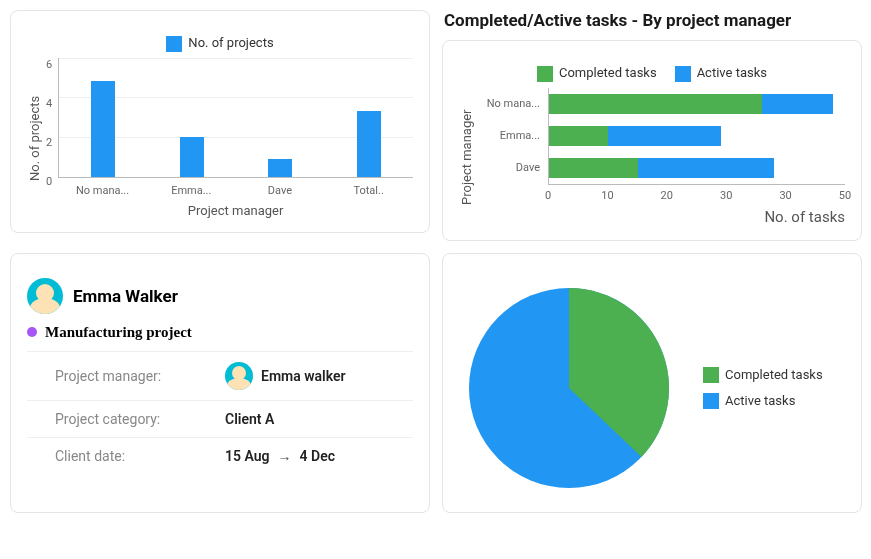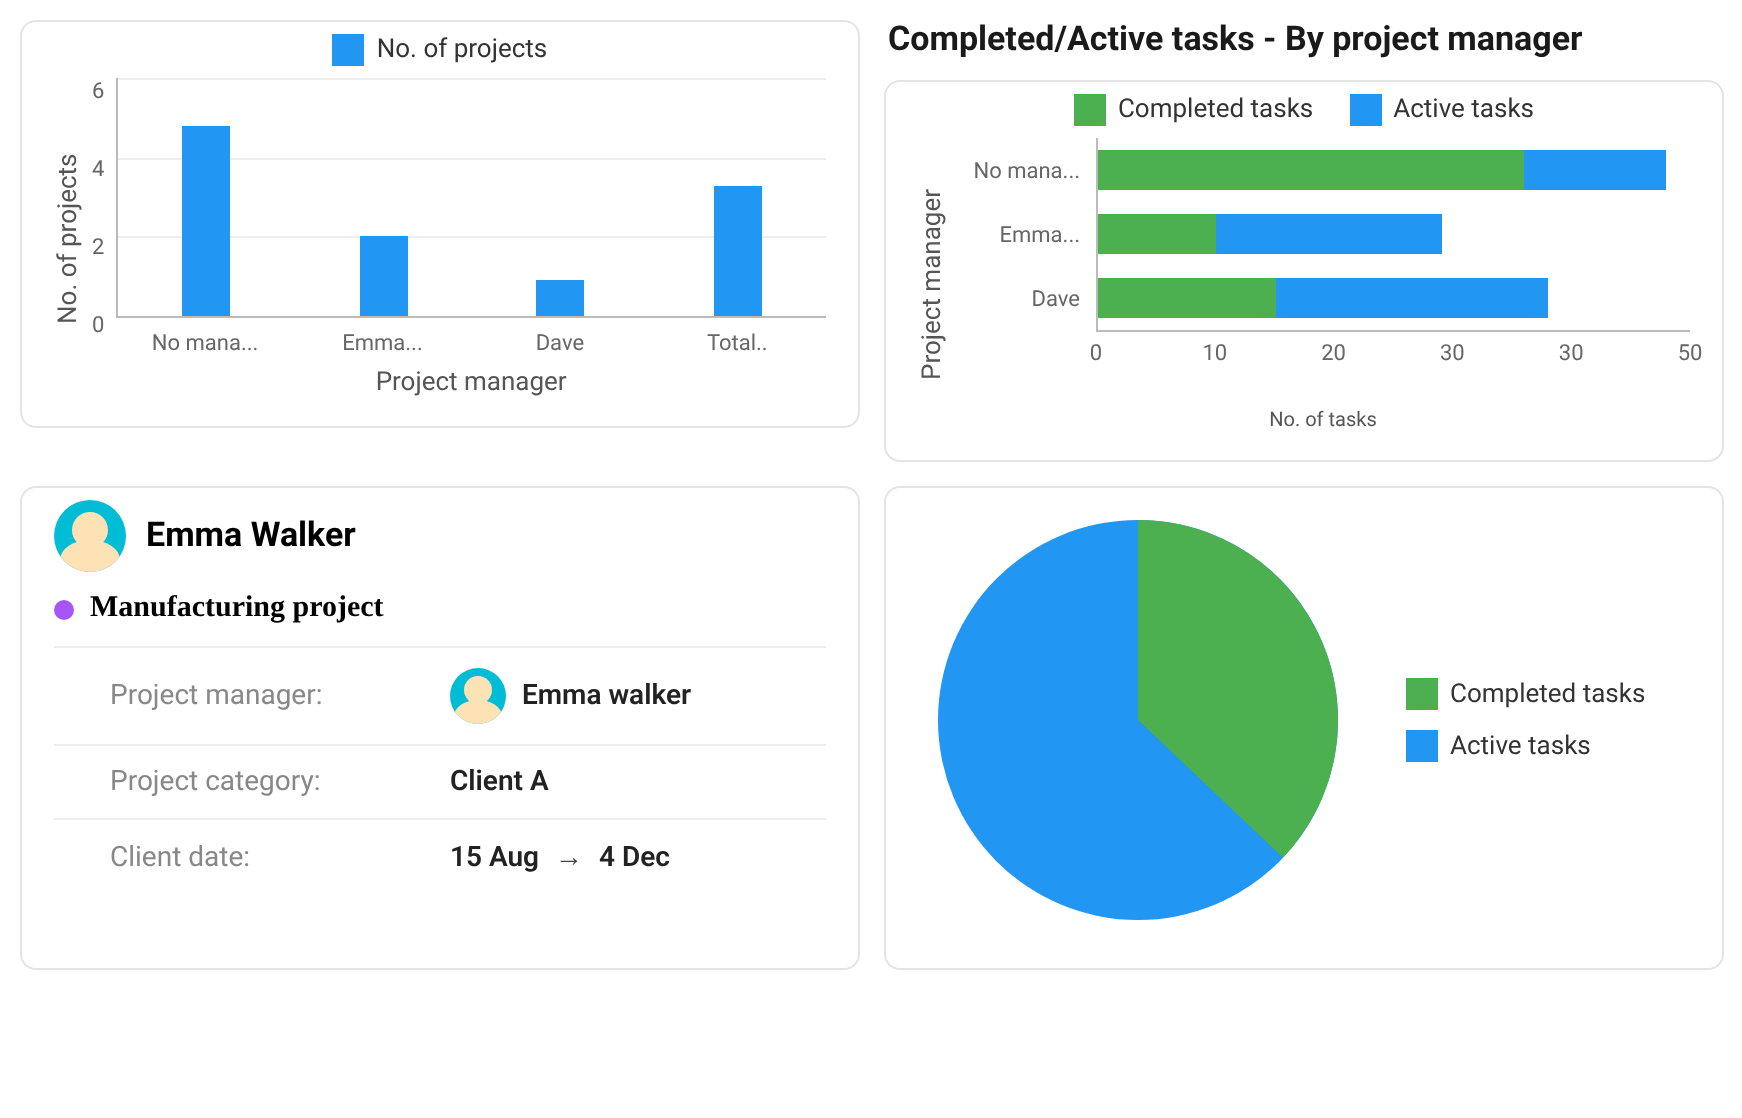--- a/index.html
+++ b/index.html
@@ -1,18 +1,18 @@
 <!DOCTYPE html>
 <html><head>
 <meta charset="utf-8">
 <style>
   * { box-sizing: border-box; margin: 0; padding: 0; }
   body { font-family: -apple-system, BlinkMacSystemFont, "Segoe UI", Roboto, Arial, sans-serif; background: #fff; padding: 10px; width: 871px; }
   .grid { display: grid; grid-template-columns: 420px 420px; gap: 12px; }
-  .card { border: 1px solid #e4e4e4; border-radius: 8px; background: #fff; padding: 6px 16px 14px; }
+  .card { border: 1px solid #e4e4e4; border-radius: 8px; background: #fff; padding: 24px 16px 14px; }
   h2 { font-size: 17px; font-weight: 700; margin: 0 0 10px; color: #1a1a1a; }
   h2.outside { margin-left: 2px; }
   .block { display: flex; flex-direction: column; }
 
   
   .legend { display: flex; gap: 18px; align-items: center; justify-content: center; font-size: 13px; color: #333; }
   .swatch { width: 16px; height: 16px; display: inline-block; margin-right: 6px; vertical-align: middle; }
   .swatch.blue { background: #2196f3; }
   .swatch.green { background: #4caf50; }
 
@@ -35,21 +35,21 @@
   .hbar-rows { flex: 1; }
   .hbar-row { display: flex; align-items: center; height: 32px; }
   .hbar-rowlabel { width: 70px; font-size: 11px; color: #666; text-align: right; padding-right: 8px; white-space: nowrap; overflow: hidden; text-overflow: ellipsis; }
   .hbar-plot { flex: 1; position: relative; height: 100%; border-left: 1px solid #bbb; }
   .hbar-bar { position: absolute; top: 6px; bottom: 6px; display: flex; left: 0; }
   .hbar-seg { height: 100%; }
   .hbar-seg.green { background: #4caf50; }
   .hbar-seg.blue { background: #2196f3; }
   .hbar-xaxis { display: flex; margin-left: 70px; position: relative; height: 20px; border-top: 1px solid #bbb; }
   .hbar-tick { position: absolute; font-size: 11px; color: #666; transform: translateX(-50%); top: 4px; }
-  .hbar-xlabel { text-align: center; font-size: 10px; color: #555; margin-top: 20px; }
+  .hbar-xlabel { text-align: right; font-size: 15px; color: #555; margin-top: 4px; }
 
   
   .profile-head { display: flex; align-items: center; gap: 10px; margin-bottom: 10px; }
   .avatar { width: 36px; height: 36px; border-radius: 50%; background: #00bcd4; position: relative; overflow: hidden; }
   .avatar::after { content: ""; position: absolute; width: 18px; height: 18px; border-radius: 50%; background: #fde2b6; top: 6px; left: 9px; }
   .avatar::before { content: ""; position: absolute; width: 30px; height: 20px; border-radius: 50% 50% 0 0; background: #fde2b6; top: 20px; left: 3px; }
   .avatar.small { width: 28px; height: 28px; }
   .avatar.small::after { width: 14px; height: 14px; top: 4px; left: 7px; }
   .avatar.small::before { width: 24px; height: 16px; top: 16px; left: 2px; }
   .profile-name { font-size: 17px; font-weight: 700; }

